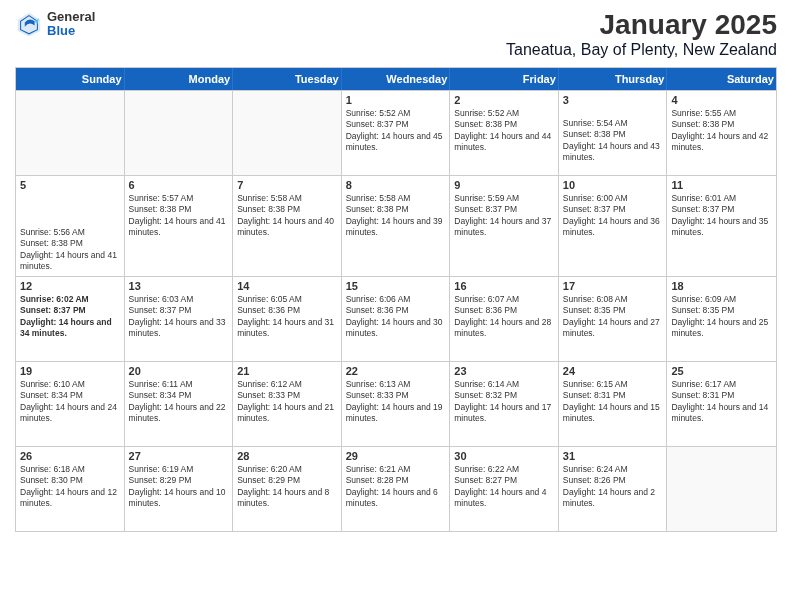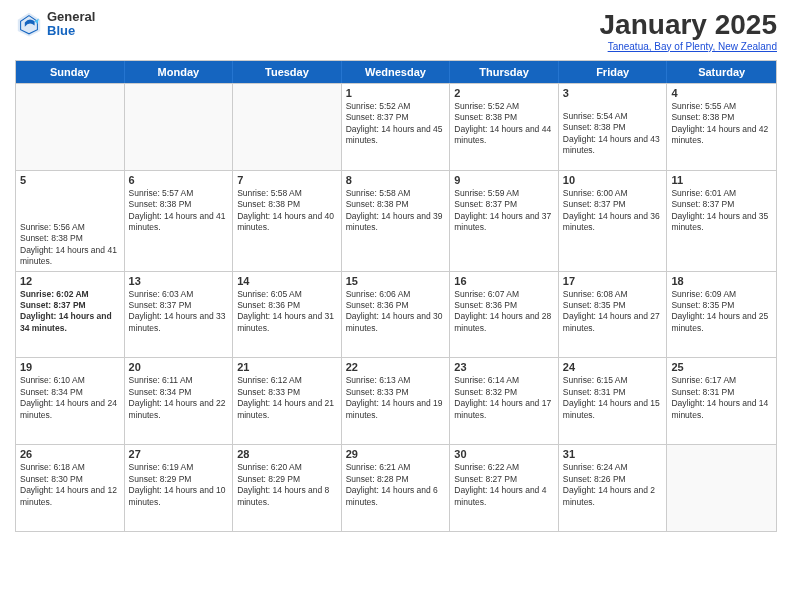--- a/index.html
+++ b/index.html
@@ -44,40 +44,39 @@
     .title-block {
       text-align: right;
     }
     .month-title {
       font-size: 28px;
       font-weight: bold;
       color: #333;
       line-height: 1.1;
     }
     .subtitle {
-      font-size: 10px;
-      color: #1d4ed8;
-      text-decoration: underline;
+      font-size: 16px;
+      color: #0f172a;
     }
     .calendar {
       flex: 1;
       display: flex;
       flex-direction: column;
       border: 1px solid #ccc;
     }
     .cal-header {
       display: grid;
       grid-template-columns: repeat(7, 1fr);
       background: #1565c0;
     }
     .cal-header-cell {
       color: #fff;
       font-size: 11px;
       font-weight: bold;
-      text-align: center;
+      text-align: right;
       padding: 5px 2px;
       border-right: 1px solid #2575d0;
     }
     .cal-header-cell:last-child { border-right: none; }
     .cal-body {
       flex: 1;
       display: flex;
       flex-direction: column;
     }
     .cal-row {
@@ -130,22 +129,22 @@
       <div class="subtitle">Taneatua, Bay of Plenty, New Zealand</div>
     </div>
   </div>
 
   <div class="calendar">
     <div class="cal-header">
       <div class="cal-header-cell">Sunday</div>
       <div class="cal-header-cell">Monday</div>
       <div class="cal-header-cell">Tuesday</div>
       <div class="cal-header-cell">Wednesday</div>
+      <div class="cal-header-cell">Friday</div>
       <div class="cal-header-cell">Thursday</div>
-      <div class="cal-header-cell">Friday</div>
       <div class="cal-header-cell">Saturday</div>
     </div>
     <div class="cal-body" id="cal-body">
     <div class="cal-row">
           <div class="cal-cell empty"></div>
           <div class="cal-cell empty"></div>
           <div class="cal-cell empty"></div>
           <div class="cal-cell">
             <div class="day-num">1</div>
             <div class="cell-text" style="white-space: pre-line;">Sunrise: 5:52 AM

